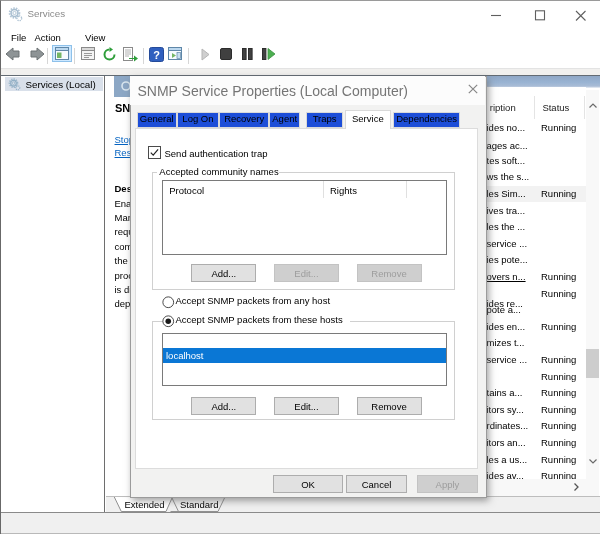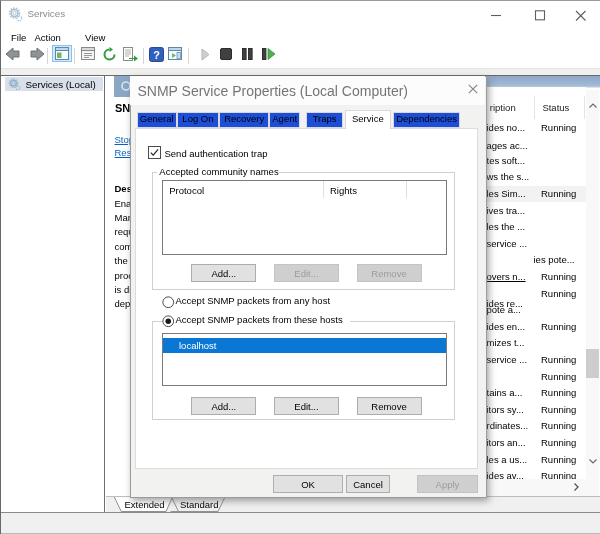--- a/index.html
+++ b/index.html
@@ -151,21 +151,21 @@
         <span class="abs" style="left:56px;top:84.30000000000001px;"></span>
         <div class="abs" style="left:0;top:99.4px;width:101px;height:15.5px;background:#f2f2f2;"></div>
         <span class="abs" style="left:1.5px;top:100.9px;white-space:nowrap;">les Sim...</span>
         <span class="abs" style="left:56px;top:100.9px;">Running</span>
         <span class="abs" style="left:1.5px;top:117.5px;white-space:nowrap;">ives tra...</span>
         <span class="abs" style="left:56px;top:117.5px;"></span>
         <span class="abs" style="left:1.5px;top:134.10000000000002px;white-space:nowrap;">les the ...</span>
         <span class="abs" style="left:56px;top:134.10000000000002px;"></span>
         <span class="abs" style="left:1.5px;top:150.70000000000002px;white-space:nowrap;">service ...</span>
         <span class="abs" style="left:56px;top:150.70000000000002px;"></span>
-        <span class="abs" style="left:1.5px;top:167.3px;white-space:nowrap;padding-left:47px;">ies pote...</span>
+        <span class="abs" style="left:1.5px;top:167.3px;white-space:nowrap;">ies pote...</span>
         <span class="abs" style="left:56px;top:167.3px;"></span>
         <span class="abs" style="left:1.5px;top:183.9px;white-space:nowrap;text-decoration:underline;">overs n...</span>
         <span class="abs" style="left:56px;top:183.9px;">Running</span>
         <span class="abs" style="left:1.5px;top:211px;white-space:nowrap;">ides re...</span>
         <span class="abs" style="left:56px;top:200.5px;">Running</span>
         <span class="abs" style="left:1.5px;top:217.10000000000002px;white-space:nowrap;">pote a...</span>
         <span class="abs" style="left:56px;top:217.10000000000002px;"></span>
         <span class="abs" style="left:1.5px;top:233.70000000000002px;white-space:nowrap;">ides en...</span>
         <span class="abs" style="left:56px;top:233.70000000000002px;">Running</span>
         <span class="abs" style="left:1.5px;top:250.3px;white-space:nowrap;">mizes t...</span>
@@ -263,24 +263,24 @@
 
     <div class="abs" style="left:22.2px;top:245.7px;width:303.7px;height:99.3px;border:1px solid #d0d0d0;"></div>
     <div class="abs" style="left:42px;top:238px;width:178px;height:12px;background:#fff;"></div>
     <svg class="abs" style="left:32.5px;top:239.5px" width="12.5" height="12.5" viewBox="0 0 13 13">
       <circle cx="6.5" cy="6.5" r="5.6" fill="#fff" stroke="#454545"></circle>
       <circle cx="6.5" cy="6.5" r="2.9" fill="#1a1a1a"></circle>
     </svg>
     <div class="abs" style="left:46px;top:238.7px;white-space:nowrap;">Accept SNMP packets from these hosts</div>
 
     <div class="abs" style="left:32.5px;top:257.8px;width:285px;height:53px;background:#fff;border:1px solid #7a7a7a;">
-      <div class="abs" style="left:0;top:4px;width:283px;height:15px;background:#0a77d5;color:#fff;padding:2px 0 0 16px;">localhost</div>
+      <div class="abs" style="left:0;top:14px;width:283px;height:15px;background:#0a77d5;color:#fff;padding:2px 0 0 3px;">localhost</div>
     </div>
     <div class="abs btn" style="left:61.8px;top:321px;">Add...</div>
     <div class="abs btn" style="left:144.5px;top:321px;">Edit...</div>
     <div class="abs btn" style="left:227px;top:321px;">Remove</div>
 
     <div class="abs btn" style="left:143.5px;top:399.6px;width:70px;">OK</div>
-    <div class="abs btn" style="left:216.5px;top:399.6px;width:44px;">Cancel</div>
+    <div class="abs btn" style="left:216.5px;top:399.6px;width:61px;">Cancel</div>
     <div class="abs btn dis" style="left:287.5px;top:399.6px;width:61px;">Apply</div>
   </div>
 
 </div>
 
 </body></html>

